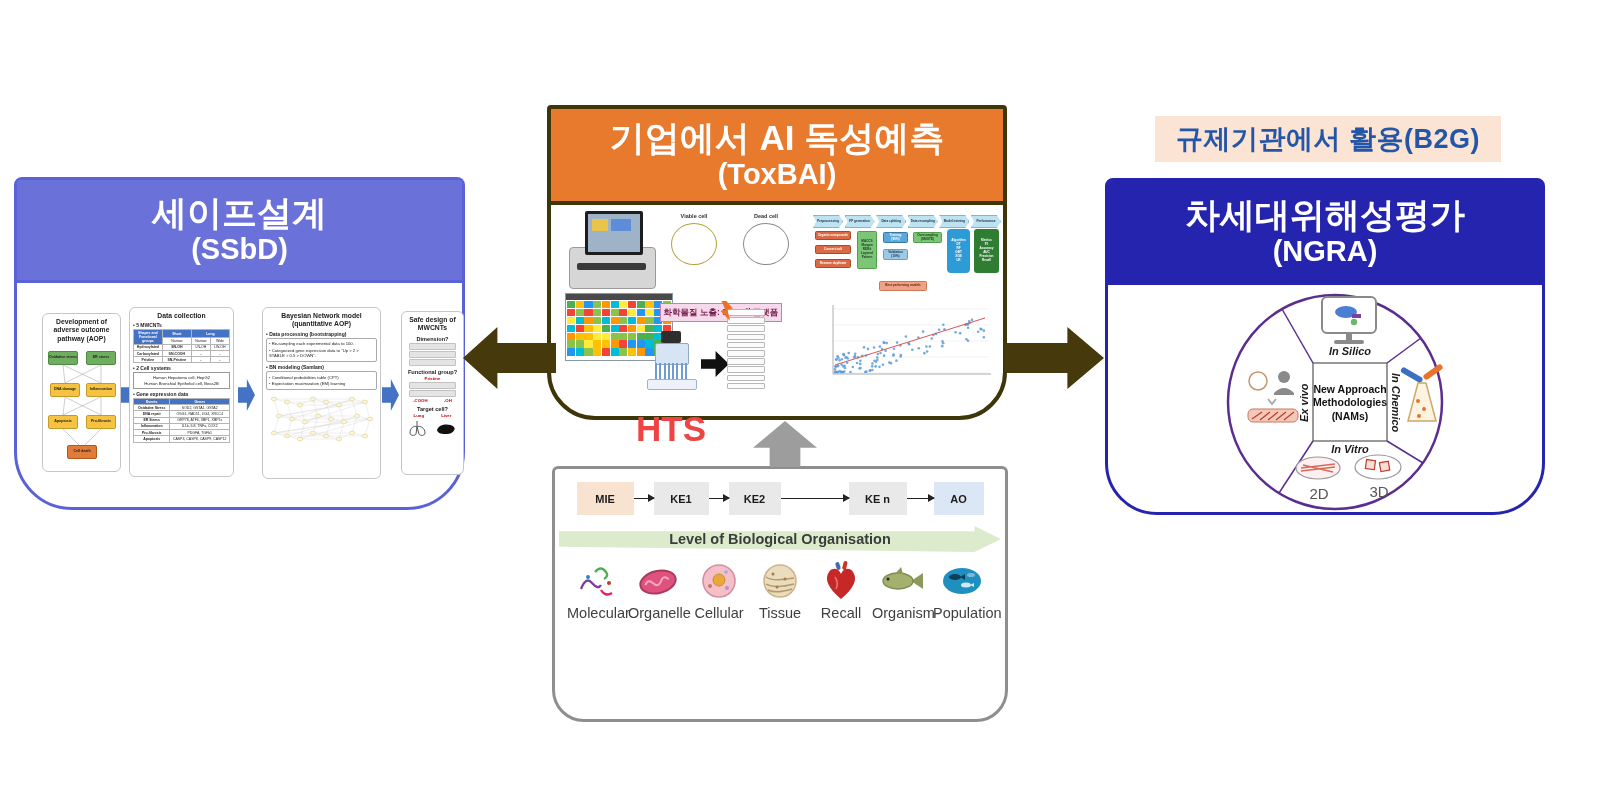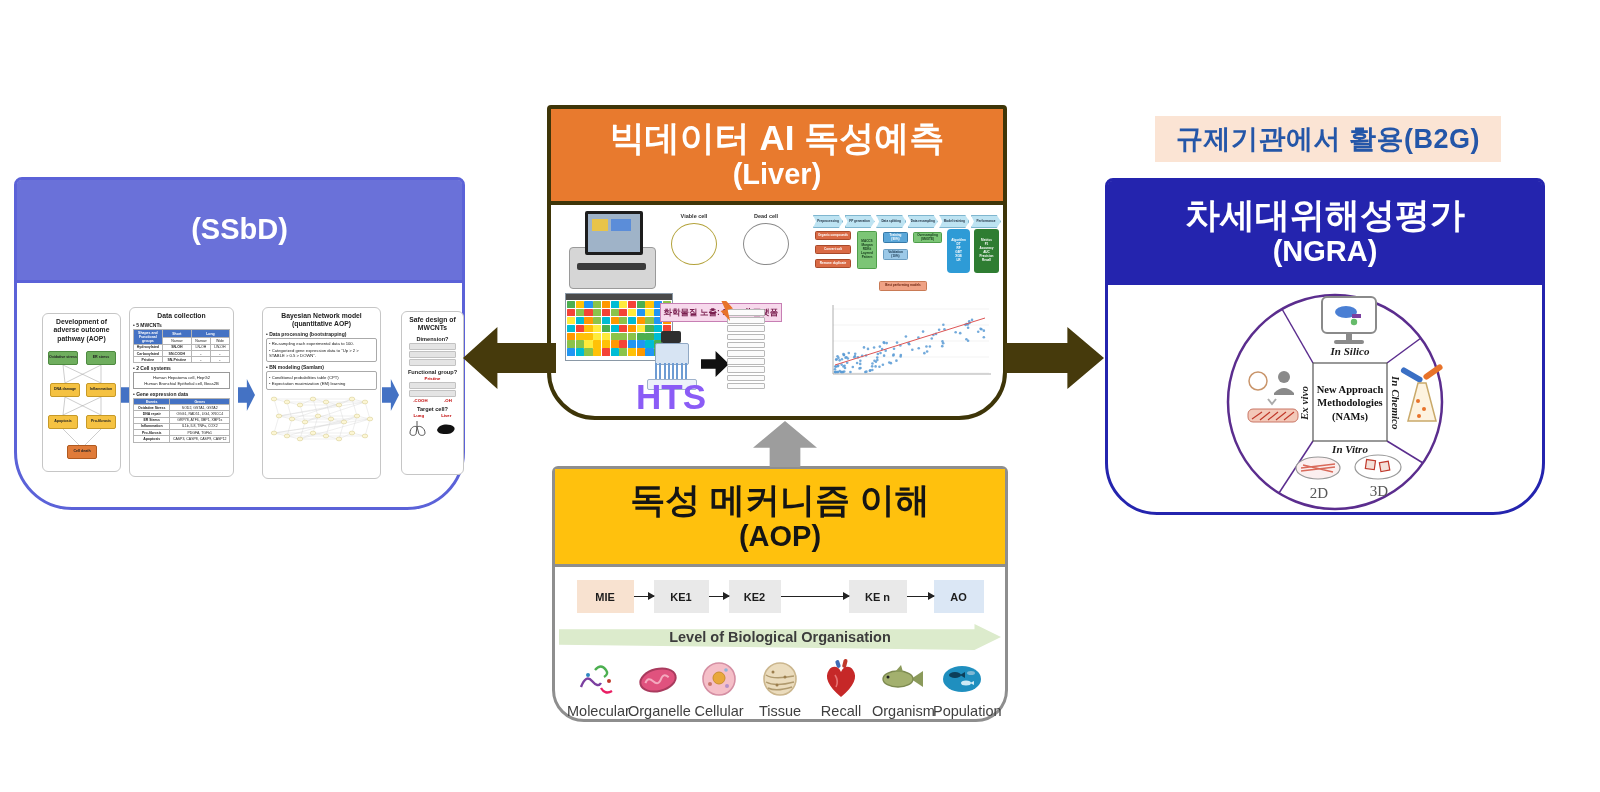--- a/index.html
+++ b/index.html
@@ -21,21 +21,21 @@
   .left-box{left:14px;top:177px;width:451px;height:333px;border:3px solid #5B62D8;border-radius:8px 8px 58px 58px;}
   .left-box .box-head{height:100px;background:#6A71D9;border-bottom:3px solid #5B62D8;color:#fff;border-radius:4px 4px 0 0;}
   .left-content{position:relative;height:227px;}
 
   .center-box{left:547px;top:105px;width:460px;height:315px;border:4px solid #3E3508;border-radius:4px 4px 48px 48px;}
   .center-box .box-head{height:92px;background:#E87A2E;border-bottom:4px solid #3E3508;color:#fff;}
   .center-content{position:relative;height:215px;}
 
   .right-box{left:1105px;top:178px;width:440px;height:337px;border:3px solid #2424AE;border-radius:8px 8px 52px 52px;}
   .right-box .box-head{height:101px;background:#2424AE;border-bottom:3px solid #2424AE;color:#fff;border-radius:4px 4px 0 0;}
-  .right-content{position:relative;height:176px;font-family:Liberation Serif, serif;}
+  .right-content{position:relative;height:176px;}
 
   .bottom-box{left:552px;top:466px;width:456px;height:256px;border:3px solid #8E8E8E;border-radius:6px 6px 32px 32px;}
   .bottom-box .box-head{height:95px;background:#FFC10D;border-bottom:3px solid #8E8E8E;color:#151515;}
   .bottom-content{position:relative;height:155px;}
 
   
   .arrow-left{position:absolute;left:463px;top:327px;width:93px;height:62px;background:#463A0C;
     clip-path:polygon(0 50%,37% 0,37% 26%,100% 26%,100% 74%,37% 74%,37% 100%);}
   .arrow-right{position:absolute;left:1005px;top:327px;width:99px;height:62px;background:#463A0C;
     clip-path:polygon(100% 50%,63% 0,63% 26%,0 26%,0 74%,63% 74%,63% 100%);}
@@ -102,21 +102,21 @@
   .pip-body{position:absolute;left:12px;top:12px;width:32px;height:20px;background:#D7E4F3;border:1px solid #90A8C4;border-radius:2px;}
   .pip-tips{position:absolute;left:12px;top:32px;width:32px;height:16px;display:flex;justify-content:space-between;}
   .pip-tips i{width:2.2px;height:100%;background:#6E9CD3;}
   .pip-plate{position:absolute;left:4px;top:48px;width:48px;height:9px;background:#EDF2FA;border:1px solid #9FB2CB;border-radius:2px;}
   .blk-arrow{left:150px;top:146px;width:28px;height:26px;background:#111;
     clip-path:polygon(0 32%,52% 32%,52% 0,100% 50%,52% 100%,52% 68%,0 68%);}
   .stack{left:176px;top:104px;width:38px;height:80px;}
   .stack i{display:block;height:4.6px;background:#fbfbfb;border:0.6px solid #b8b8b8;border-radius:1px;margin-bottom:1.6px;}
   .bolt{position:absolute;left:-10px;top:-8px;width:16px;height:20px;background:#E8732A;
     clip-path:polygon(58% 0,100% 38%,66% 44%,82% 100%,22% 50%,52% 44%,28% 0);}
-  .hts-label,.ai-label{font-size:35px;font-weight:bold;color:#8b5cf6;text-align:center;}
+  .hts-label,.ai-label{font-size:35px;font-weight:bold;color:#ef4444;text-align:center;margin-top:32px;}
   .hts-label{left:20px;top:172px;width:200px;}
   .ai-label{left:262px;top:172px;width:178px;}
 
   
   .aiflow{left:262px;top:10px;width:188px;height:82px;font-weight:bold;}
   .chevrow{display:flex;gap:1.5px;}
   .chev-ai{flex:1;height:11px;background:#BDE3F2;border:0.4px solid #7FB6CF;color:#234;
     font-size:3.1px;display:flex;align-items:center;justify-content:center;text-align:center;line-height:1;
     clip-path:polygon(0 0,86% 0,100% 50%,86% 100%,0 100%,10% 50%);}
   .fbox{position:absolute;border-radius:1.5px;font-size:3.1px;color:#fff;display:flex;flex-direction:column;
@@ -159,20 +159,21 @@
 </style>
 </head>
 <body>
 
 <div class="canvas">
 
   <div class="tag tag-right">규제기관에서 활용(B2G)</div>
 
   <section class="box left-box">
     <div class="box-head">
+      <div class="box-title">세이프설계</div>
       <div class="box-sub">(SSbD)</div>
     </div>
     <div class="left-content">
 
       <div class="panel p-aop">
         <div class="pt">Development of adverse outcome pathway (AOP)</div>
         <div class="aop-net">
           <svg id="aop-edges" width="72" height="118">
               <line x1="17" y1="20" x2="19" y2="38" stroke="#9a9a9a" stroke-width="0.5"></line>
               <line x1="17" y1="20" x2="55" y2="38" stroke="#9a9a9a" stroke-width="0.5"></line>
@@ -407,22 +408,22 @@
           <svg width="22" height="16">
             <path d="M2 9 C4 3 14 2 19 6 C21 8 18 13 12 13 C7 13 3 13 2 9 Z" fill="#111"></path>
           </svg>
         </div>
       </div>
     </div>
   </section>
 
   <section class="box center-box">
     <div class="box-head">
-      <div class="box-title">빅데이터 AI 독성예측</div>
-      <div class="box-sub">(Liver)</div>
+      <div class="box-title">기업에서 AI 독성예측</div>
+      <div class="box-sub">(ToxBAI)</div>
     </div>
     <div class="center-content">
 
       <div class="abs instrument">
         <div class="inst-body"></div>
         <div class="inst-screen">
           <div style="position:absolute;left:4px;top:5px;width:16px;height:12px;background:#E8C44A"></div>
           <div style="position:absolute;left:23px;top:5px;width:20px;height:12px;background:#5B8DD9"></div>
         </div>
         <div class="inst-slot"></div>
@@ -788,24 +789,20 @@
         <div class="ntext vtext-up" style="left:190px;top:90px;height:56px">Ex vivo</div>
         <div class="ntext" style="left:202px;top:158px;width:80px">In Vitro</div>
         <div class="nams-center">New Approach Methodologies (NAMs)</div>
         <div class="dish-label" style="left:196px;top:200px">2D</div>
         <div class="dish-label" style="left:256px;top:198px">3D</div>
       </div>
     </div>
   </section>
 
   <section class="box bottom-box">
-    <div class="box-head">
-      <div class="box-title">독성 메커니즘 이해</div>
-      <div class="box-sub">(AOP)</div>
-    </div>
     <div class="bottom-content">
       <div class="keyrow">
         <div class="step s-mie">MIE</div>
         <div class="farrow fa1"></div>
         <div class="step s-ke w1">KE1</div>
         <div class="farrow fa2"></div>
         <div class="step s-ke w2">KE2</div>
         <div class="farrow fa3"></div>
         <div class="step s-ke w3">KE n</div>
         <div class="farrow fa4"></div>

